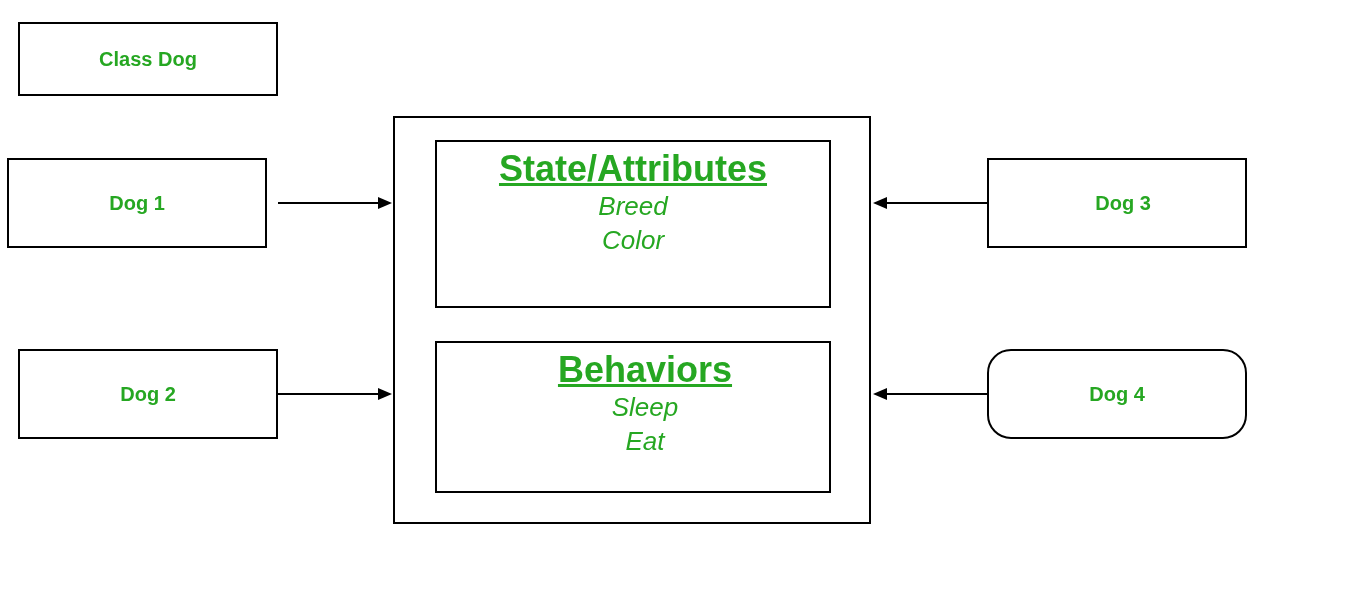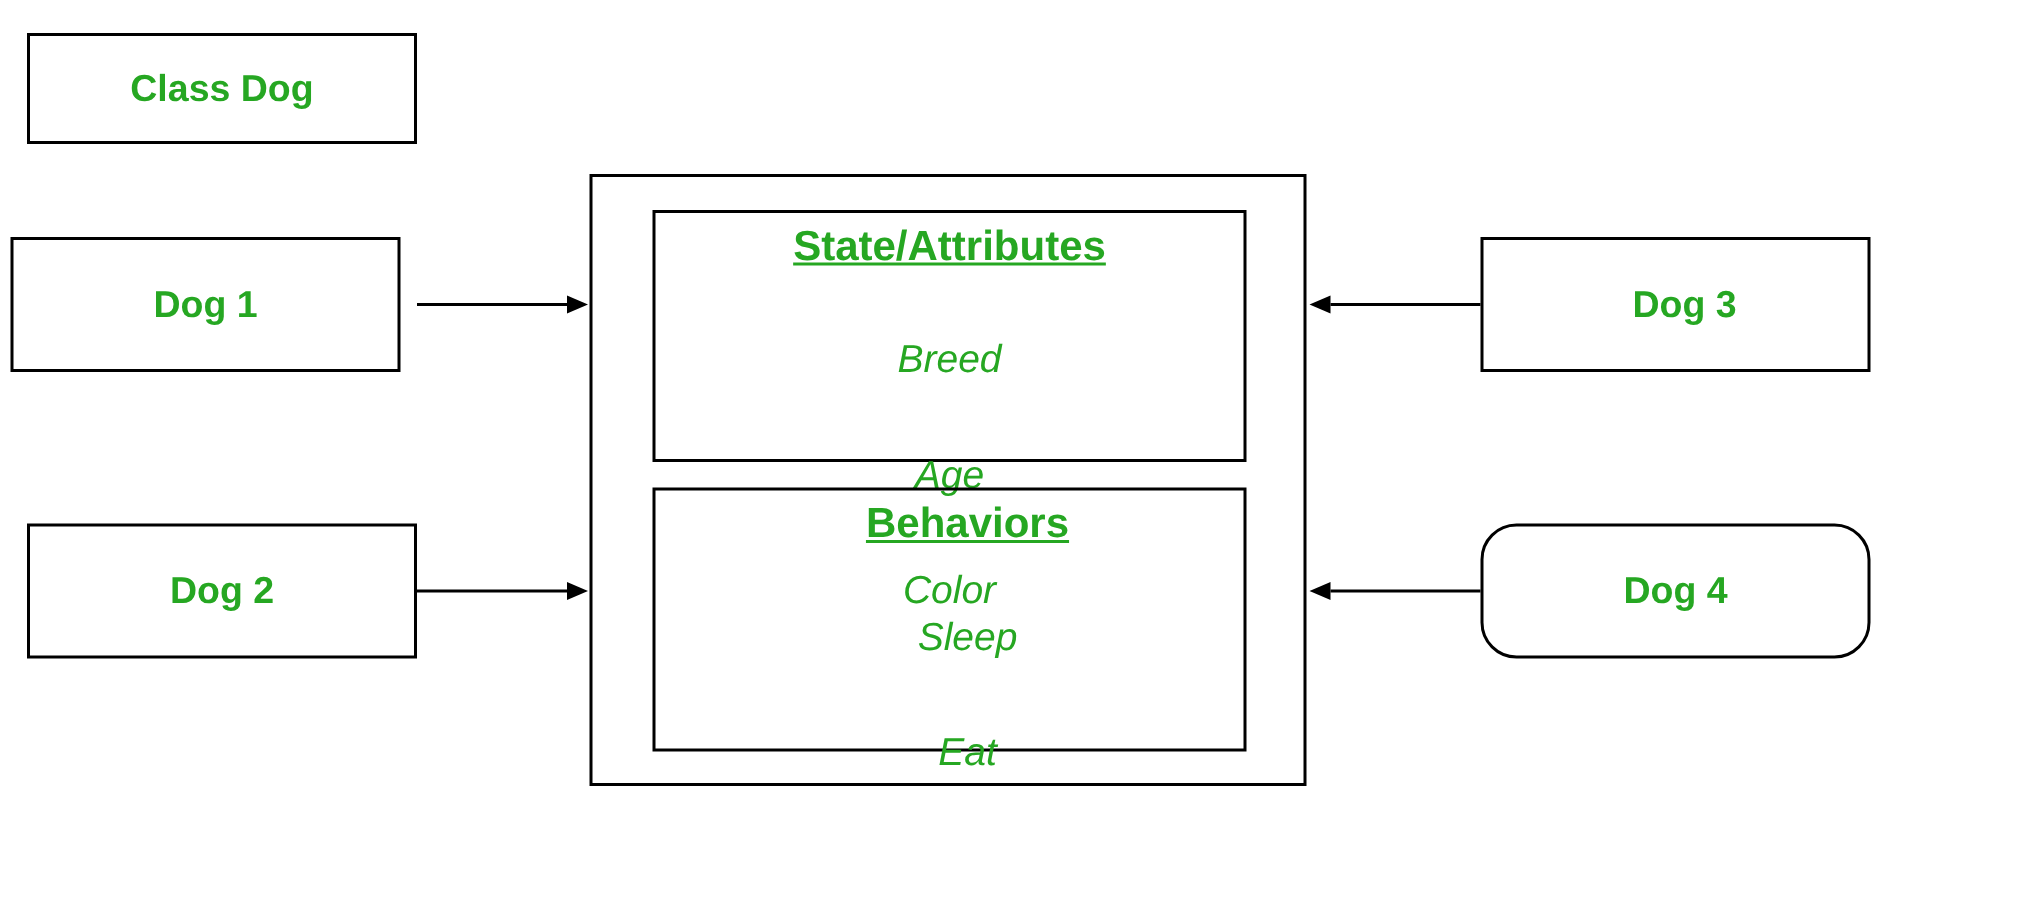--- a/index.html
+++ b/index.html
@@ -14,44 +14,43 @@
       position: absolute;
       border: 2px solid #000;
       background: #fff;
       display: flex;
       align-items: center;
       justify-content: center;
     }
     .green-text {
       color: #26a722;
       font-weight: bold;
-      font-size: 25px;
+      font-size: 20px;
     }
     .center-container {
       position: absolute;
       border: 2px solid #000;
     }
     .inner-box {
       position: absolute;
       border: 2px solid #000;
       text-align: center;
     }
     .inner-title {
       color: #26a722;
       font-weight: bold;
-      font-size: 28px;
+      font-size: 36px;
       text-decoration: underline;
       margin-top: 6px;
     }
     .inner-item {
       color: #26a722;
       font-style: italic;
       font-size: 26px;
       line-height: 1.3;
-      margin-top: 43px;
     }
     svg.arrow {
       position: absolute;
       overflow: visible;
     }
   </style>
 </head>
 <body>
 
 <div class="box" style="left:18px; top:22px; width:260px; height:74px;">
@@ -72,25 +71,24 @@
 
 <div class="box" style="left:987px; top:349px; width:260px; height:90px;border-radius:24px;">
   <span class="green-text">Dog 4</span>
 </div>
 
 <div class="center-container" style="left:393px; top:116px; width:478px; height:408px;">
 
   <div class="inner-box" style="left:40px; top:22px; width:396px; height:168px;">
     <div class="inner-title">State/Attributes</div>
     <div class="inner-item">Breed</div>
-    <div class="inner-item">Age</div>
     <div class="inner-item">Color</div>
   </div>
 
-  <div class="inner-box" style="left:40px; top:207px; width:396px; height:176px;padding-left:24px;">
+  <div class="inner-box" style="left:40px; top:223px; width:396px; height:152px;padding-left:24px;">
     <div class="inner-title">Behaviors</div>
     <div class="inner-item">Sleep</div>
     <div class="inner-item">Eat</div>
   </div>
 
 </div>
 
 <svg class="arrow" style="left:278px; top:195px; width:115px; height:16px;">
   <line x1="0" y1="8" x2="100" y2="8" stroke="#000" stroke-width="2"></line>
   <polygon points="100,2 114,8 100,14" fill="#000"></polygon>

